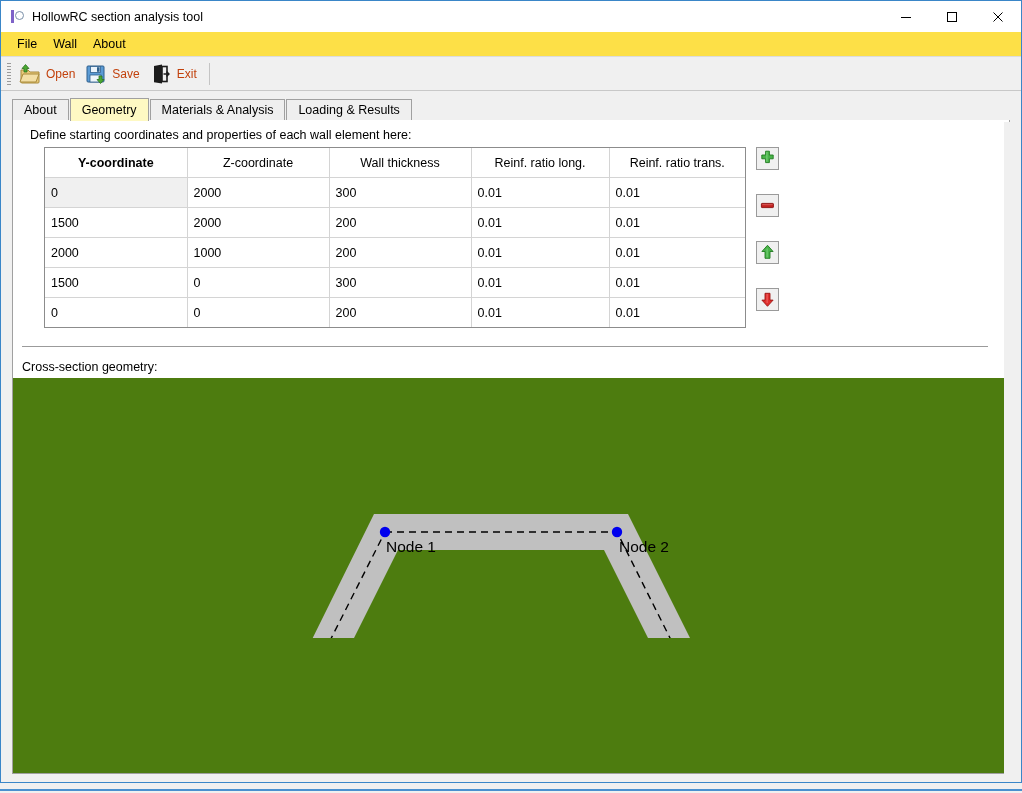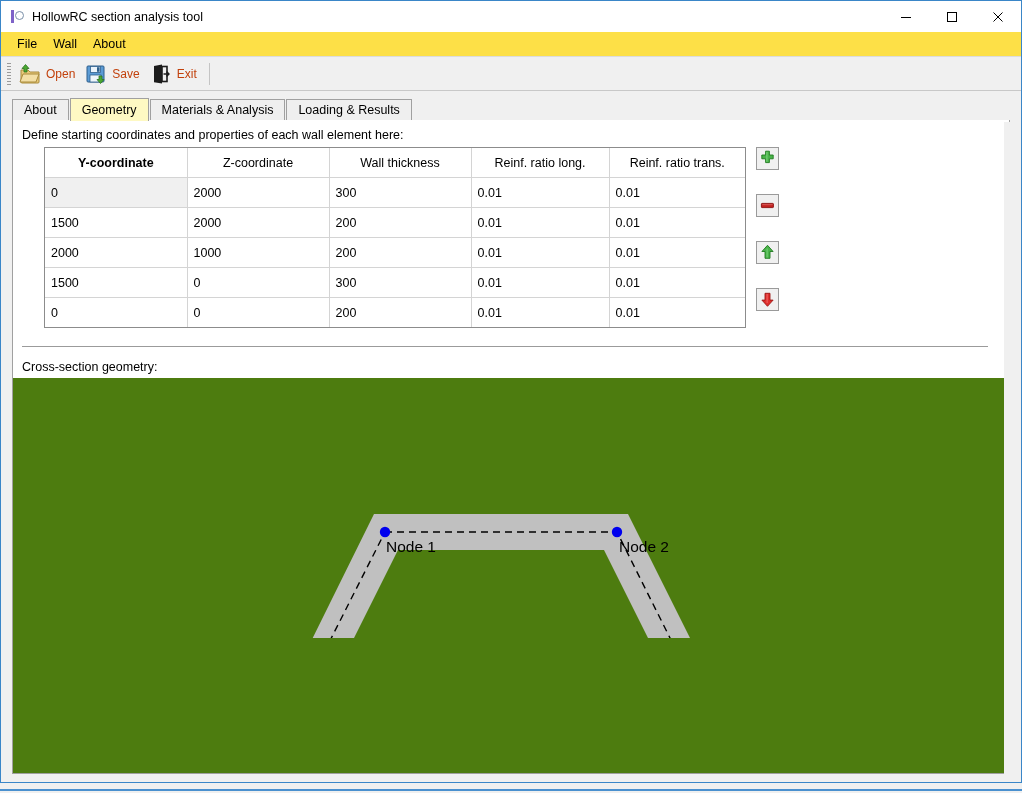--- a/index.html
+++ b/index.html
@@ -184,21 +184,21 @@
     box-sizing: border-box;
     overflow: hidden;
   }
 
   .panel-label {
     position: absolute;
     font-size: 12.5px;
     color: #000;
     white-space: nowrap;
   }
-  #define-label { left: 9px; top: 8px; }
+  #define-label { left: 17px; top: 8px; }
   #crosssec-label { left: 9px; top: 240px; }
 
   
   .grid-wrap {
     position: absolute;
     left: 31px; top: 27px;
     width: 702px;
     border: 1px solid #8c8c8c;
     box-sizing: border-box;
     background: #fff;

